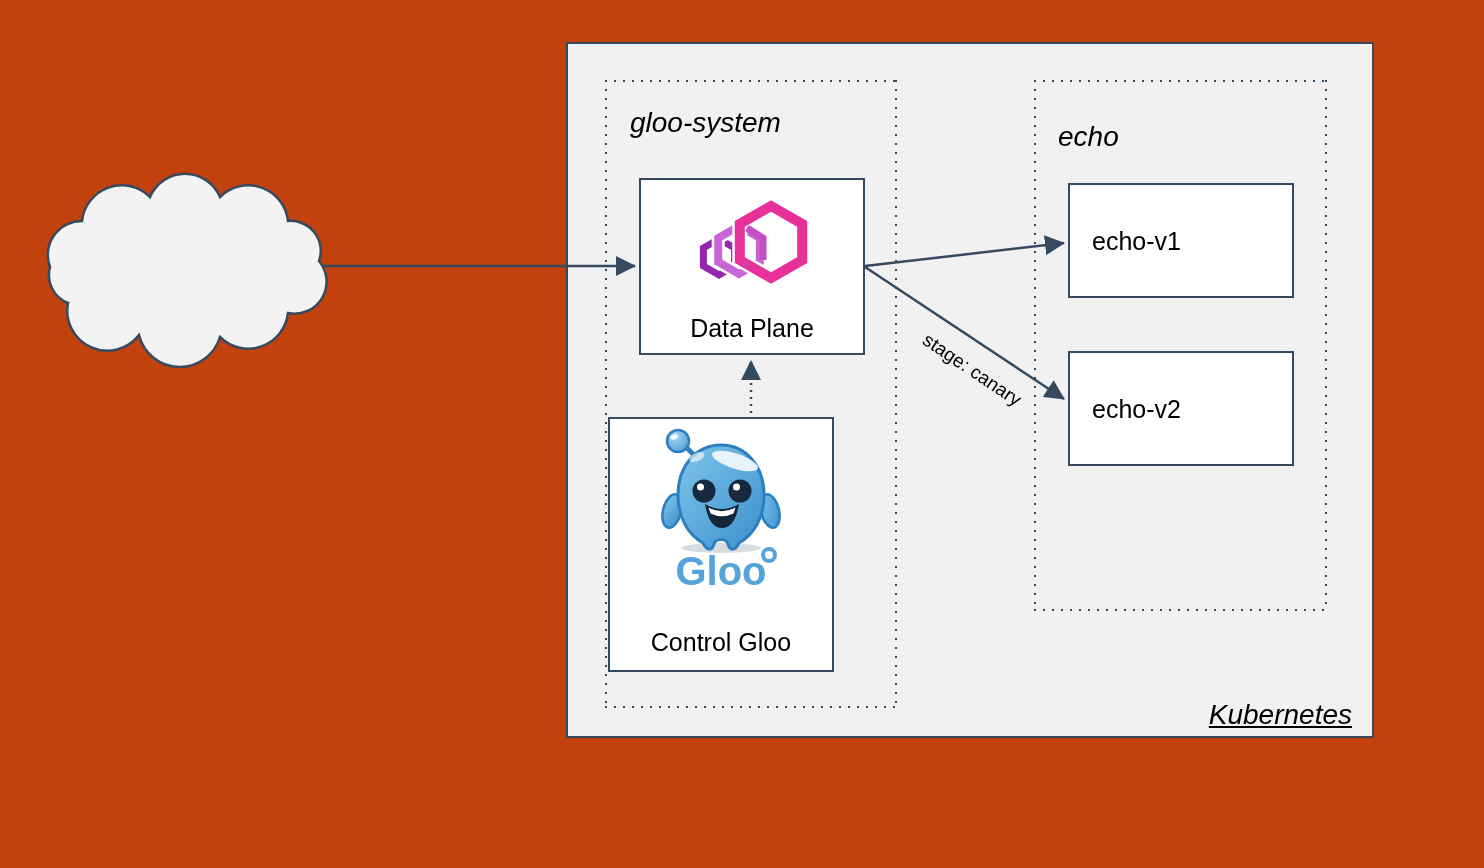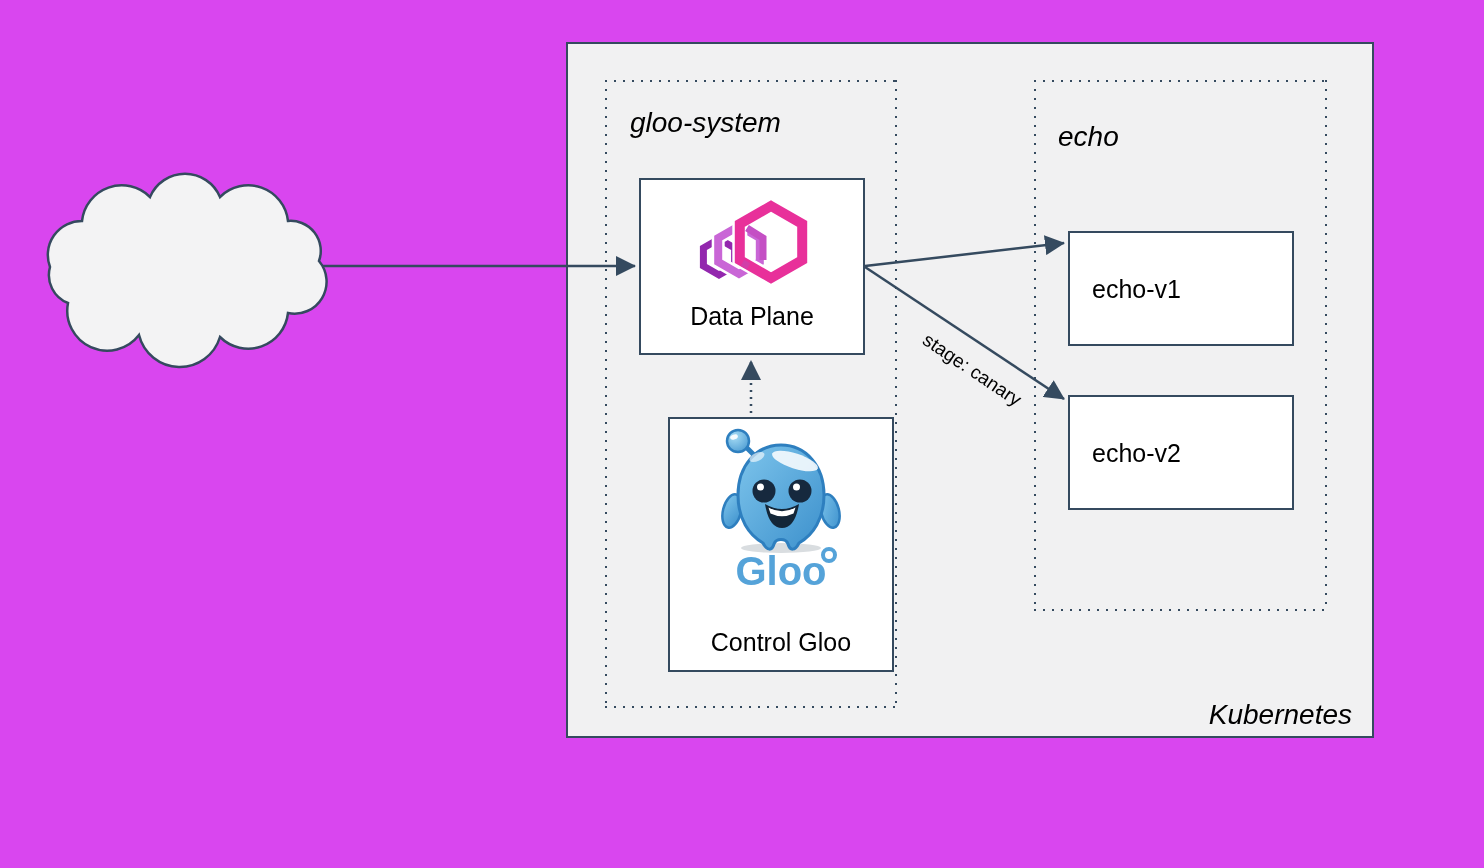--- a/index.html
+++ b/index.html
@@ -8,21 +8,21 @@
     --node_fill:#FFFFFF;
     --text:#000000;
     --gloo_pink:#E8309A;
     --gloo_orchid:#C966D6;
     --gloo_purple:#9327AE;
     --gloo_blue:#55A3D9;
     --gloo_blue_dark:#2E7FBF;
   }
   html,body{margin:0;padding:0;background:#fff;}
   .canvas{
-    position:relative;width:1484px;height:868px;background:#d946ef;overflow:hidden;
+    position:relative;width:1484px;height:868px;background:#c2410c;overflow:hidden;
     font-family:"Liberation Sans","DejaVu Sans",sans-serif;color:var(--text);
   }
   .abs{position:absolute;box-sizing:border-box;}
   .k8s-box{
     left:566px;top:42px;width:808px;height:696px;
     background:var(--container_fill);
     border:2px solid var(--stroke);
   }
   .ns-box{
     background:transparent;
@@ -33,33 +33,33 @@
       repeating-linear-gradient(180deg, var(--stroke) 0 2px, transparent 2px 9px);
     background-size:100% 2px,100% 2px,2px 100%,2px 100%;
     background-position:0 0,0 100%,0 0,100% 0;
     background-repeat:no-repeat;
   }
   .ns-gloo{left:605px;top:80px;width:292px;height:628px;}
   .ns-echo{left:1034px;top:80px;width:293px;height:531px;}
   .ns-label{font-style:italic;font-size:28px;line-height:32px;white-space:nowrap;}
   .lbl-gloo{left:630px;top:107px;}
   .lbl-echo{left:1058px;top:121px;}
-  .lbl-k8s{left:1050px;top:699px;width:302px;text-align:right;font-style:italic;font-size:28px;}
+  .lbl-k8s{left:1050px;top:699px;width:302px;text-align:right;font-style:italic;font-size:28px;text-decoration:underline;}
   .node{
     background:var(--node_fill);
     border:2px solid var(--stroke);
     display:flex;flex-direction:column;align-items:center;
   }
   .node-label{font-size:25px;line-height:28px;white-space:nowrap;}
   .dp-node{left:639px;top:178px;width:226px;height:177px;justify-content:flex-start;}
-  .dp-node .node-label{margin-top:2px;}
-  .cp-node{left:668px;top:417px;width:226px;height:255px;text-align:center;}
+  .dp-node .node-label{margin-top:14px;}
+  .cp-node{left:608px;top:417px;width:226px;height:255px;text-align:center;}
   .svc-node{flex-direction:row;justify-content:flex-start;align-items:center;padding-left:22px;}
-  .v1-node{left:1068px;top:183px;width:226px;height:115px;margin-top:48px;}
-  .v2-node{left:1068px;top:351px;width:226px;height:115px;margin-top:44px;}
+  .v1-node{left:1068px;top:183px;width:226px;height:115px;}
+  .v2-node{left:1068px;top:351px;width:226px;height:115px;}
   .users-label{left:82px;top:246px;width:160px;text-align:center;font-size:33px;line-height:36px;}
   .canary-label{
     left:882px;top:358px;width:180px;text-align:center;
     font-size:19px;line-height:24px;white-space:nowrap;
     transform:rotate(34deg);transform-origin:center center;
   }
   .overlay{left:0;top:0;width:1484px;height:868px;pointer-events:none;}
   .gw-icon{margin-top:18px;}
   .mascot{margin-top:8px;}
   .wordmark{

